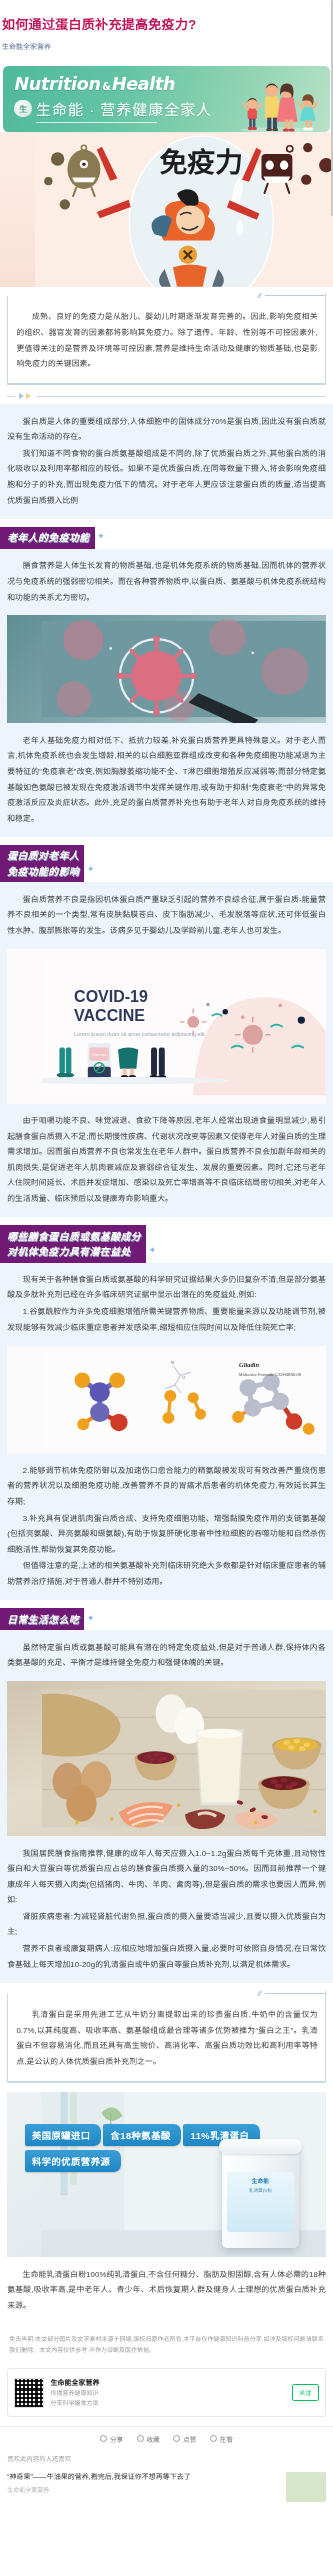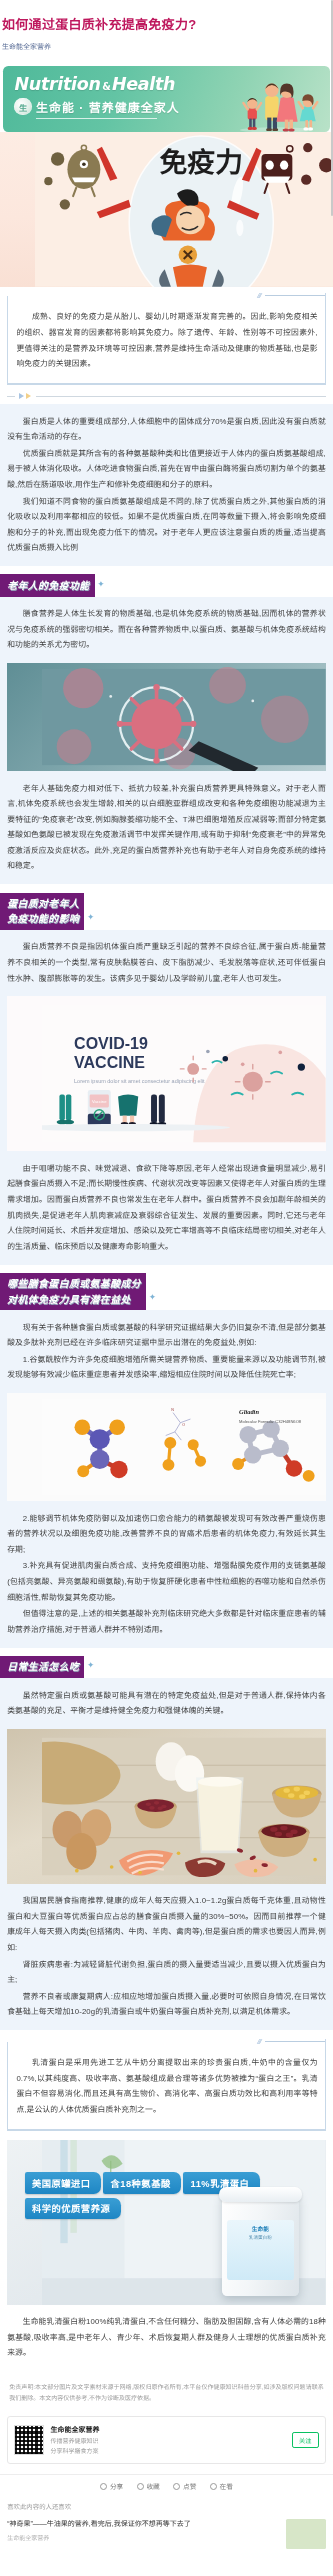--- a/index.html
+++ b/index.html
@@ -35,21 +35,21 @@
   .banner .nh .amp { font-size:9.8px; font-style:normal; padding:0 1.5px; }
   .banner .sub-row { display:flex; align-items:center; margin-top:4.1px; }
   .banner .mark {
     width: 17.5px; height: 17.5px; border-radius: 50%;
     background: radial-gradient(circle at 38% 35%, #ffffff 0%, #dfeee7 60%, #b9d9cc 100%);
     display:flex; align-items:center; justify-content:center; margin-right: 4.1px;
     box-shadow: inset 0 0 0 0.5px rgba(255,255,255,.6);
   }
   .banner .mark span { color:#4fa58b; font-size: 8.2px; font-weight:700; }
   .banner .cn {
-    color:#fff; font-size: 12px; font-weight:700; letter-spacing: 1px;
+    color:#fff; font-size: 15px; font-weight:400; letter-spacing: 1px;
     text-shadow: 0 0.5px 1px rgba(0,0,0,.12);
   }
   .banner .underline { height:0.5px; background:rgba(255,255,255,.75); margin-top:2.6px; width:121px; margin-left:21.6px;}
   .family { position:absolute; right: 5.2px; bottom: 0; width: 98px; height: 66px; }
 
   
   .img-block { margin: 0; width: 100%; position: relative; overflow: hidden; padding-left: 35px; }
   .img-hero { height: 155px; background: linear-gradient(180deg,#fdece3 0%, #fce7dd 55%, #f9e0d4 100%); position:relative; }
 
   .virus-img { height: 108px; background: linear-gradient(135deg,#5f8e95 0%, #7fa6ac 40%, #b6cdd1 100%); position:relative; }
@@ -307,21 +307,20 @@
 
   <div class="divider">
     <span class="dash"></span>
     <span class="tri blue"></span>
     <span class="tri gold"></span>
     <span class="rule"></span>
   </div>
 
   <div class="tint para-block">
     <p class="body">蛋白质是人体的重要组成部分,人体细胞中的固体成分70%是蛋白质,因此没有蛋白质就没有生命活动的存在。</p>
-    <p class="body">优质蛋白质就是其所含有的各种氨基酸种类和比值更接近于人体内的蛋白质氨基酸组成,易于被人体消化吸收。人体吃进食物蛋白质,首先在胃中由蛋白酶将蛋白质切割为单个的氨基酸,然后在肠道吸收,用作生产和修补免疫细胞和分子的原料。</p>
     <p class="body">我们知道不同食物的蛋白质氨基酸组成是不同的,除了优质蛋白质之外,其他蛋白质的消化吸收以及利用率都相应的较低。如果不是优质蛋白质,在同等数量下摄入,将会影响免疫细胞和分子的补充,而出现免疫力低下的情况。对于老年人更应该注意蛋白质的质量,适当提高优质蛋白质摄入比例</p>
   </div>
 
   <div class="sec-head">
     <span class="tag">
       <span class="txt">老年人的免疫功能</span>
     </span><span class="spark">✦</span>
   </div>
   <div class="tint para-block">
     <p class="body">膳食营养是人体生长发育的物质基础,也是机体免疫系统的物质基础,因而机体的营养状况与免疫系统的强弱密切相关。而在各种营养物质中,以蛋白质、氨基酸与机体免疫系统结构和功能的关系尤为密切。</p>

